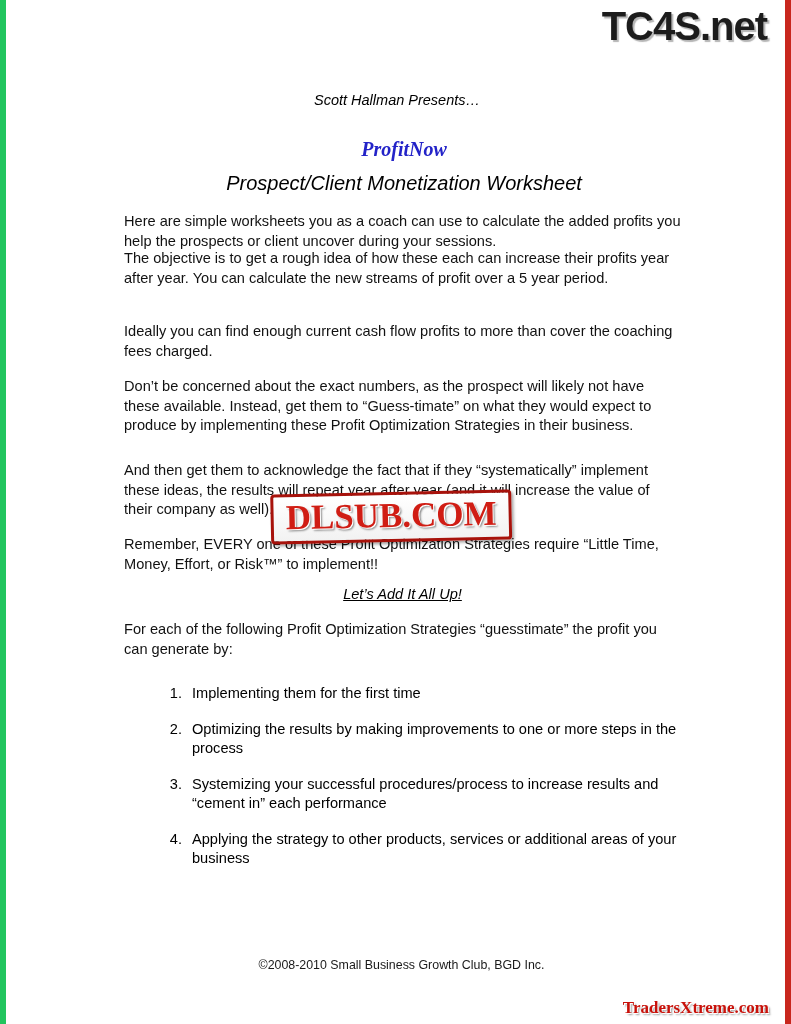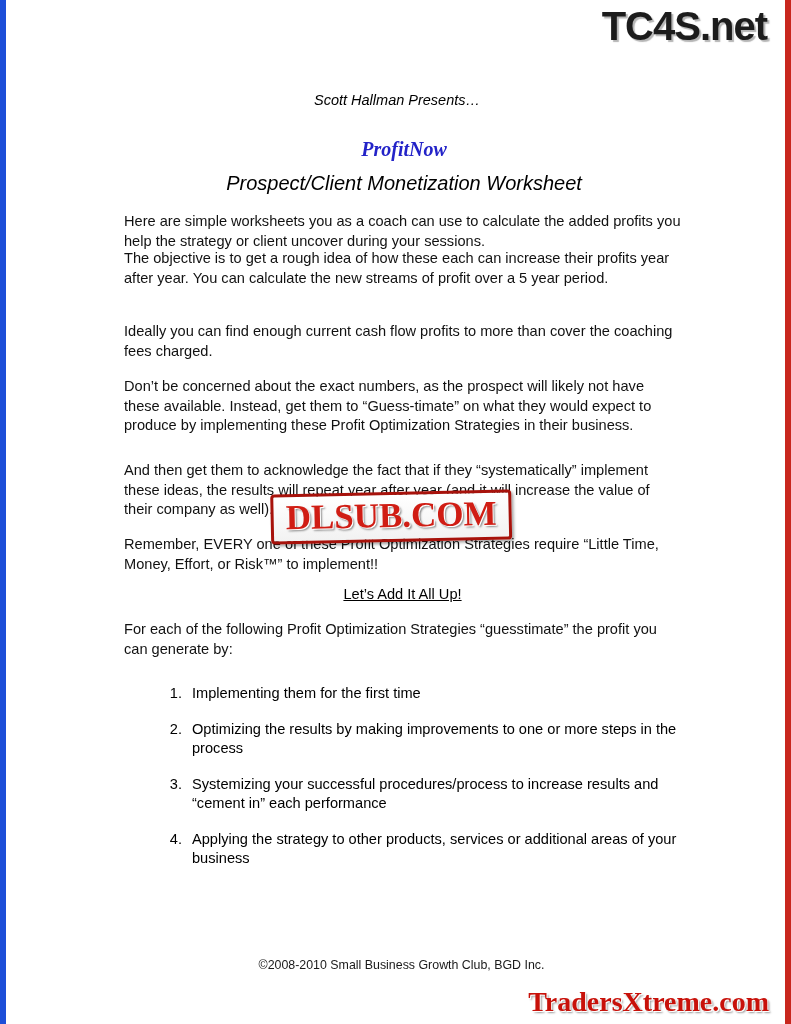--- a/index.html
+++ b/index.html
@@ -16,21 +16,21 @@
     color: #000000;
     overflow: hidden;
   }
 
   .page {
     position: absolute;
     left: 0; top: 0;
     width: 791px;
     height: 1024px;
     background: #ffffff;
-    border-left: 6px solid #1d4ed8;
+    border-left: 6px solid #22c55e;
     border-right: 6px solid #c8271e;
   }
 
   
   .wm-top {
     position: absolute;
     right: 18px;
     top: 4px;
     font-family: "Liberation Sans", sans-serif;
     font-weight: bold;
@@ -55,21 +55,21 @@
     padding: 1px 12px 3px 12px;
     text-shadow: 1px 1px 0 #ffffff, 2px 2px 2px rgba(0,0,0,0.45);
     box-shadow: 2px 2px 3px rgba(0,0,0,0.35);
   }
   .wm-bottom {
     position: absolute;
     right: 16px;
     bottom: 6px;
     font-family: "Liberation Serif", serif;
     font-weight: bold;
-    font-size: 28px;
+    font-size: 17px;
     color: #c8110a;
     text-shadow: 1px 1px 0 #ffffff, 2px 2px 2px rgba(0,0,0,0.4);
   }
 
   
   .content {
     position: absolute;
     left: 118px;
     top: 0;
     width: 560px;
@@ -124,21 +124,21 @@
   .p6 { top: 535px; }
 
   .cta {
     position: absolute;
     left: 0;
     top: 586px;
     width: 557px;
     text-align: center;
     font-size: 14.6px;
   }
-  .cta span { text-decoration: underline; }
+  .cta span { text-decoration: underline; font-style: italic; }
 
   .p7 { top: 620px; }
 
   ol.strategies {
     position: absolute;
     left: 24px;
     top: 672px;
     width: 540px;
     margin: 12px;
     padding: 0 0 0 26px;
@@ -168,21 +168,21 @@
 
   <div class="wm-top">TC4S.net</div>
 
   <div class="content">
 
     <div class="presenter">Scott Hallman Presents…</div>
 
     <div class="doc-title">ProfitNow</div>
     <div class="doc-subtitle">Prospect/Client Monetization Worksheet</div>
 
-    <div class="body-text p1">Here are simple worksheets you as a coach can use to calculate the added profits you help the strategy or client uncover during your sessions.</div>
+    <div class="body-text p1">Here are simple worksheets you as a coach can use to calculate the added profits you help the prospects or client uncover during your sessions.</div>
     <div class="body-text p2">The objective is to get a rough idea of how these each can increase their profits year after year. You can calculate the new streams of profit over a 5 year period.</div>
     <div class="body-text p3">Ideally you can find enough current cash flow profits to more than cover the coaching fees charged.</div>
     <div class="body-text p4">Don’t be concerned about the exact numbers, as the prospect will likely not have these available. Instead, get them to “Guess-timate” on what they would expect to produce by implementing these Profit Optimization Strategies in their business.</div>
     <div class="body-text p5">And then get them to acknowledge the fact that if they “systematically” implement these ideas, the results will repeat year after year (and it will increase the value of their company as well).</div>
     <div class="body-text p6">Remember, EVERY one of these Profit Optimization Strategies require “Little Time, Money, Effort, or Risk™” to implement!!</div>
 
     <div class="cta"><span>Let’s Add It All Up!</span></div>
 
     <div class="body-text p7">For each of the following Profit Optimization Strategies “guesstimate” the profit you can generate by:</div>
 

